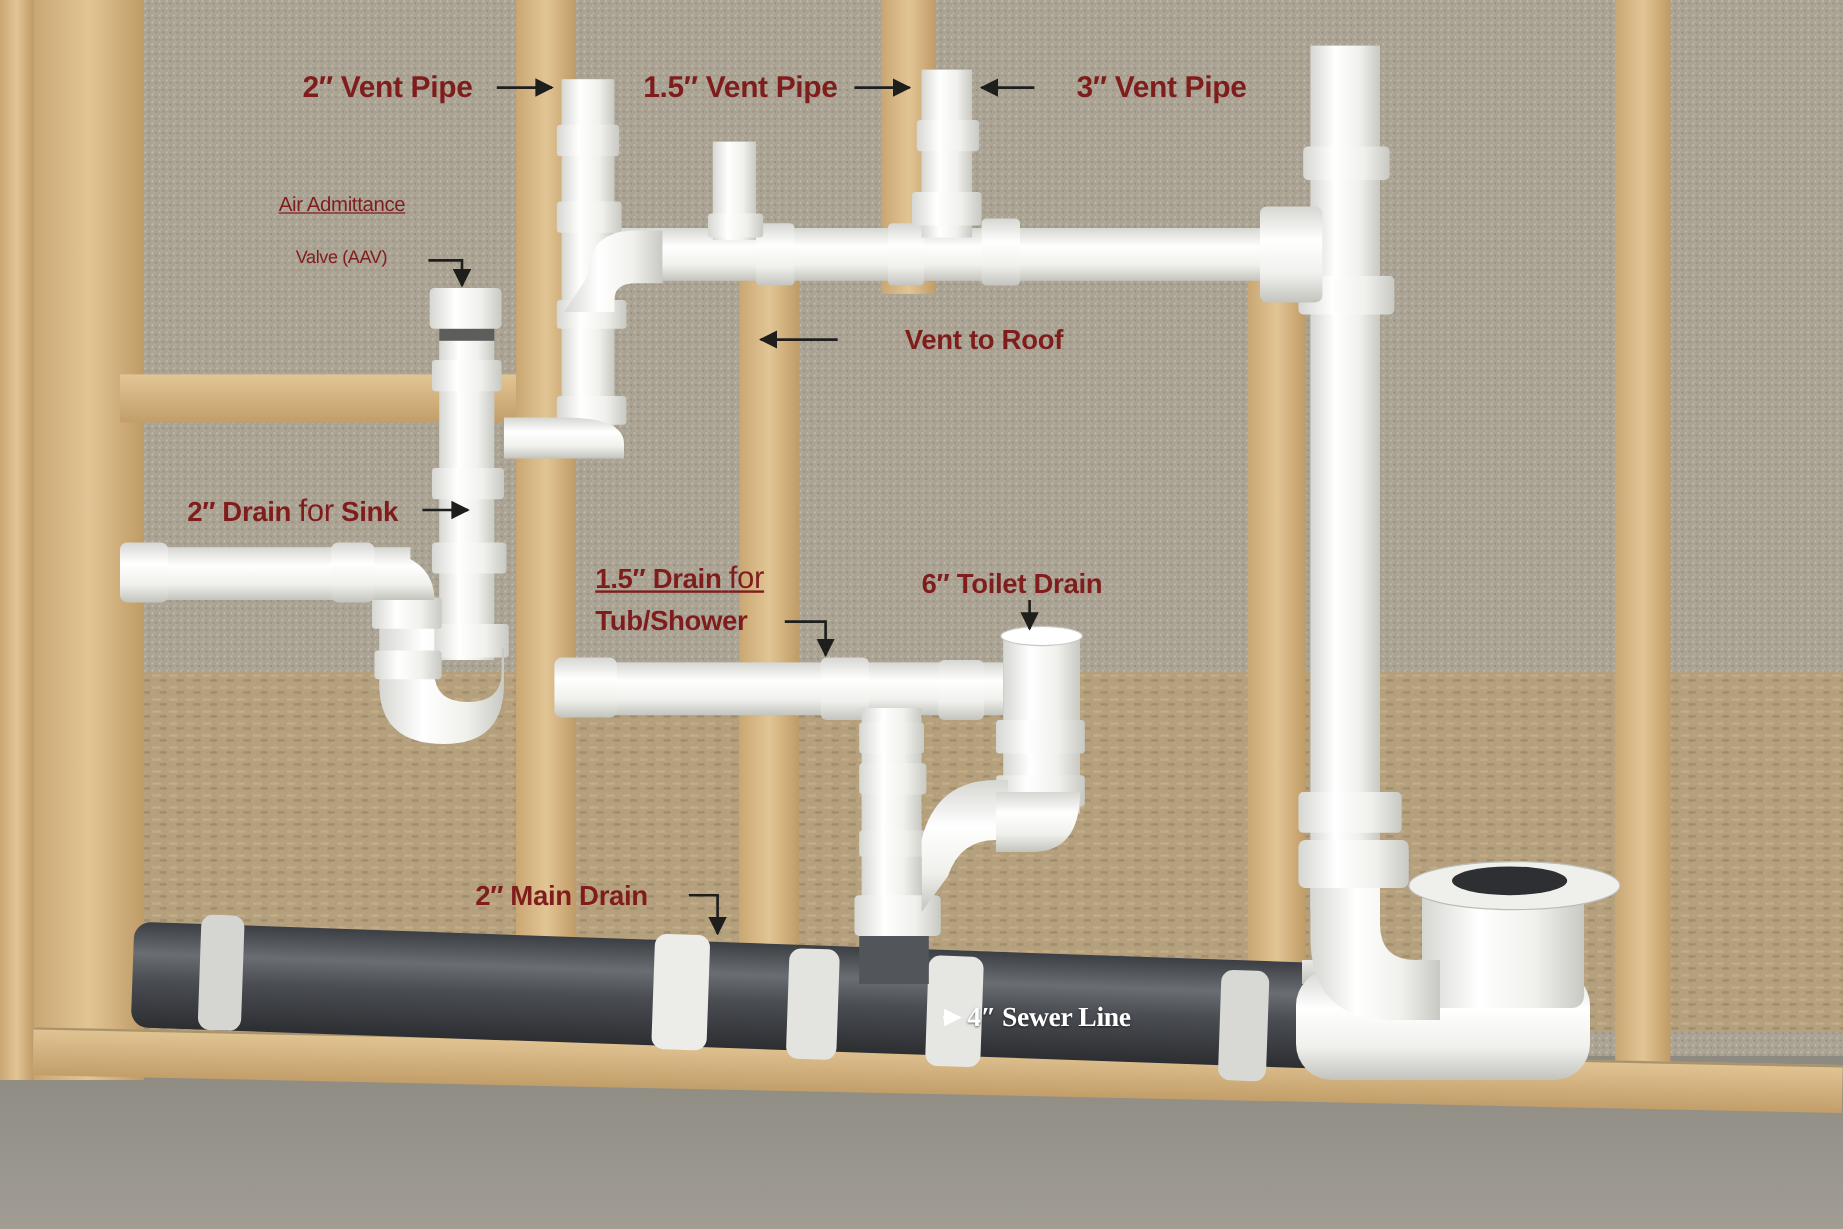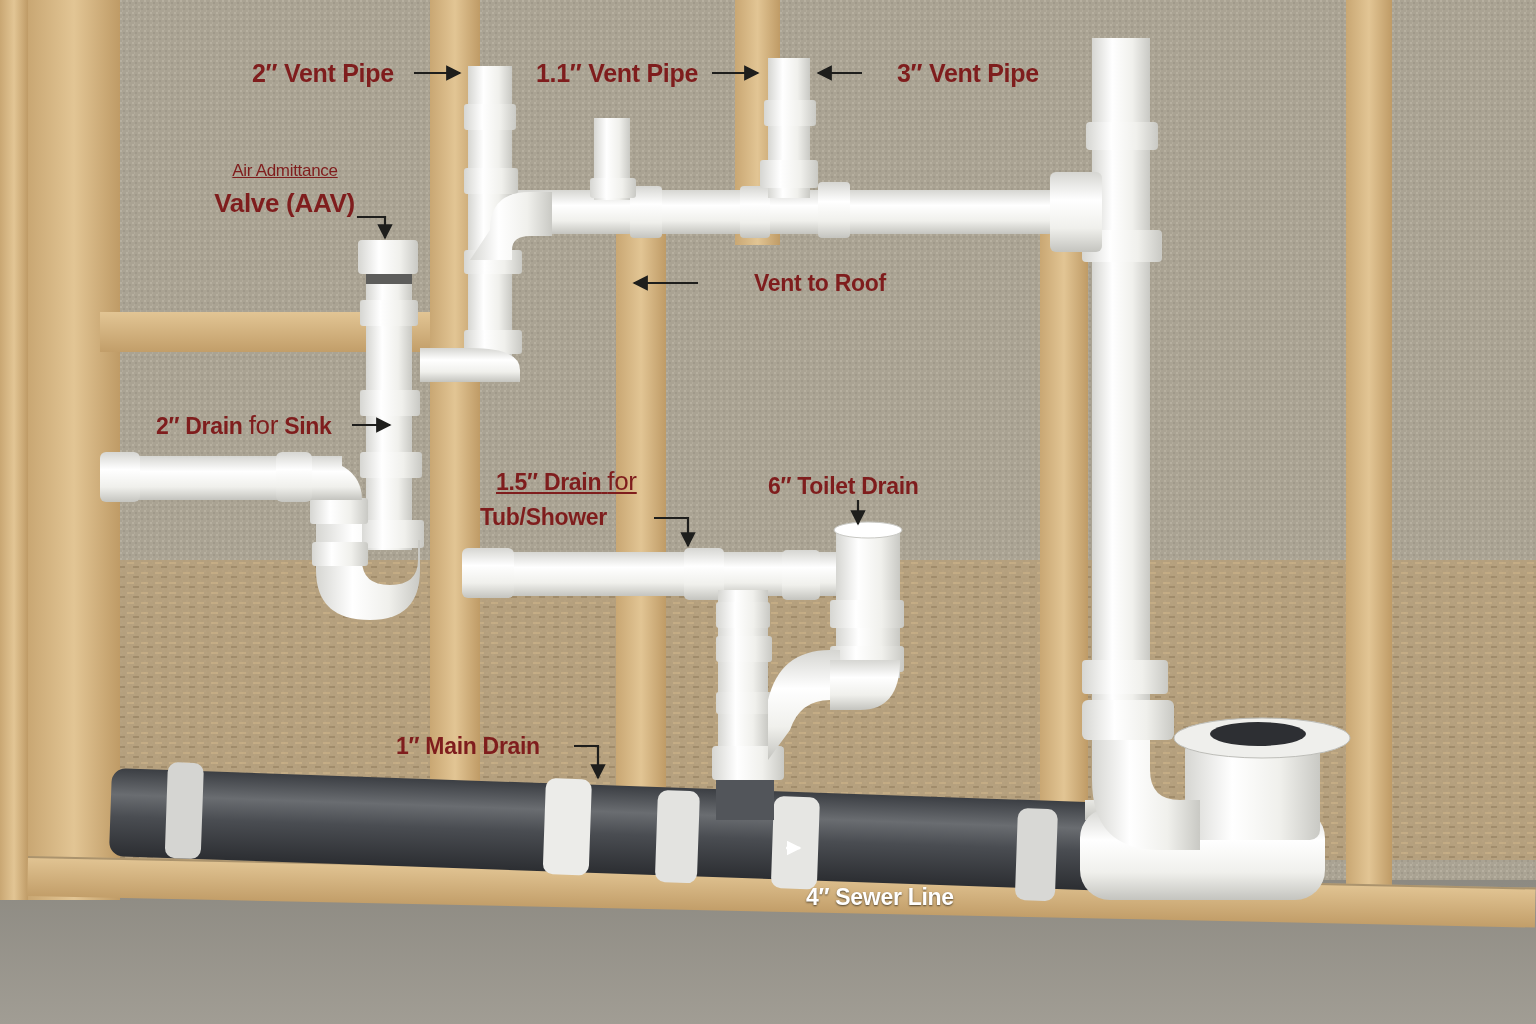--- a/index.html
+++ b/index.html
@@ -190,37 +190,37 @@
     <line x1="352" y1="425" x2="390" y2="425" marker-end="url(#arrow)"></line>
     <polyline points="654,518 688,518 688,546" marker-end="url(#arrow)"></polyline>
     <line x1="858" y1="500" x2="858" y2="524" marker-end="url(#arrow)"></line>
     <polyline points="574,746 598,746 598,778" marker-end="url(#arrow)"></polyline>
   </g>
   <line x1="786" y1="848" x2="800" y2="848" stroke="#ffffff" stroke-width="2.5" marker-end="url(#arrowW)"></line>
 </svg>
 </div>
 
 <div class="label" style="left:252px;top:58px;">2″ Vent Pipe</div>
-<div class="label" style="left:536px;top:58px;">1.1″ Vent Pipe</div>
+<div class="label" style="left:536px;top:58px;">1.5″ Vent Pipe</div>
 <div class="label" style="left:897px;top:58px;">3″ Vent Pipe</div>
 
 <div class="label center" style="left:190px;top:156px;width:190px;font-size:17px;font-weight:normal;text-decoration:underline;">Air Admittance</div>
-<div class="label center" style="left:212px;top:188px;width:145px;font-size:26px;font-weight:bold;">Valve (AAV)</div>
+<div class="label center" style="left:212px;top:200px;width:145px;font-size:15px;font-weight:normal;">Valve (AAV)</div>
 
 <div class="label" style="left:706px;top:268px;font-size:23px;margin-left:48px;">Vent to Roof</div>
 
 <div class="label" style="left:156px;top:410px;font-size:23px;">
   <span>2″ Drain</span>
   <span class="small">for</span>
   <span>Sink</span>
 </div>
 
 <div class="label" style="left:496px;top:466px;font-size:23px;text-decoration:underline;">
   <span>1.5″ Drain</span>
   <span class="small">for</span>
 </div>
-<div class="label" style="left:480px;top:502px;font-size:23px;">Tub/Shower</div>
+<div class="label" style="left:496px;top:502px;font-size:23px;">Tub/Shower</div>
 
 <div class="label" style="left:768px;top:471px;font-size:23px;">6″ Toilet Drain</div>
 
-<div class="label" style="left:396px;top:731px;font-size:23px;">1″ Main Drain</div>
-
-<div class="label white" style="left:806px;top:882px;font-size:23px;">4″ Sewer Line</div>
+<div class="label" style="left:396px;top:731px;font-size:23px;">2″ Main Drain</div>
+
+<div class="label white" style="left:806px;top:833px;font-size:23px;font-family:Liberation Serif, serif;">4″ Sewer Line</div>
 
 </body></html>

